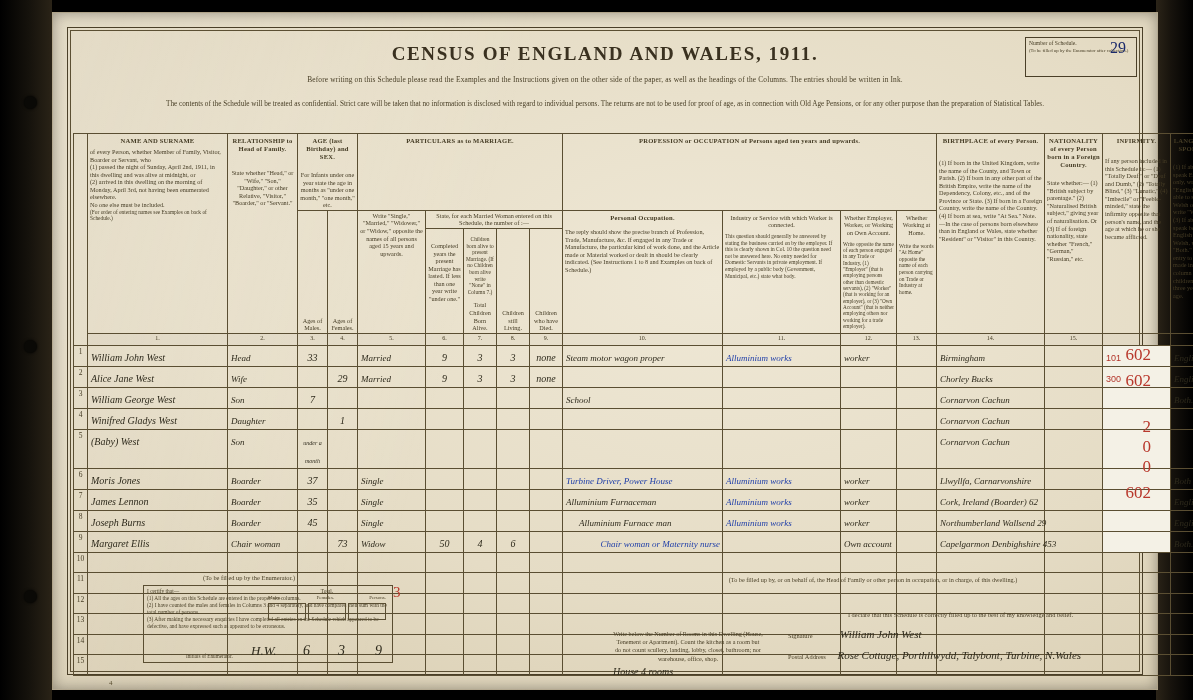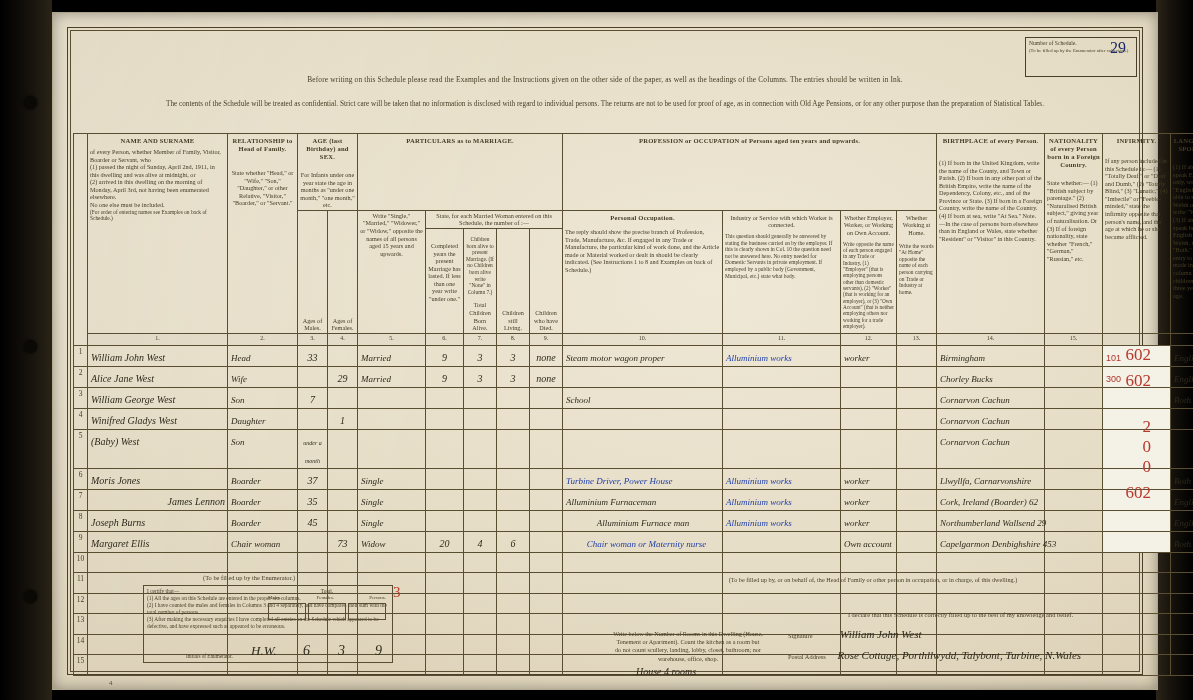--- a/index.html
+++ b/index.html
@@ -71,20 +71,21 @@
     <div class="punch" style="top:96px;"></div>
     <div class="punch" style="top:340px;"></div>
     <div class="punch" style="top:590px;"></div>
   </div>
   <div class="edge-r"></div>
 
   <div id="paper">
     <div class="frame"></div>
     <div class="frame2"></div>
 
+    <div class="title">CENSUS OF ENGLAND AND WALES, 1911.</div>
     <div class="sub1">Before writing on this Schedule please read the Examples and the Instructions given on the other side of the paper, as well as the headings of the Columns.   The entries should be written in Ink.</div>
     <div class="sub2">The contents of the Schedule will be treated as confidential.   Strict care will be taken that no information is disclosed with regard to individual persons.   The returns are not to be used for proof of age, as in connection with Old Age Pensions, or for any other purpose than the preparation of Statistical Tables.</div>
 
     <div class="schedbox">
       <div>Number of Schedule.</div>
       <div style="font-size:4.8px;margin-top:1px;">(To be filled up by the Enumerator after collection.)</div>
       <div class="schednum">29</div>
     </div>
 
     <table class="grid">
@@ -322,21 +323,21 @@
             <td class="cell" style="text-align: left; padding-left: 3px;"><span class="hand sm blue">Alluminium works</span></td>
             <td class="cell" style="text-align: left; padding-left: 3px;"><span class="hand sm">worker</span></td>
             <td class="cell" style="text-align: left; padding-left: 3px;"><span class="hand sm"></span></td>
             <td class="cell" style="text-align: left; padding-left: 3px;"><span class="hand sm">Llwyllfa, Carnarvonshire</span></td>
             <td class="cell" style="text-align: left; padding-left: 3px;"><span class="hand sm"></span></td>
             <td class="cell whiteout" style="text-align: left; padding-left: 3px;"><span class="hand sm red"></span></td>
             <td class="cell" style="text-align: left; padding-left: 3px;"><span class="hand sm">Both</span></td>
           </tr>
           <tr>
             <td class="rowno">7</td>
-            <td class="cell" style="text-align: right; padding-left: 3px;"><span class="hand">James Lennon</span></td>
+            <td class="cell" style="text-align: left; padding-left: 3px;"><span class="hand">James Lennon</span></td>
             <td class="cell" style="text-align: left; padding-left: 3px;"><span class="hand sm">Boarder</span></td>
             <td class="cell" style="text-align: center;"><span class="hand c">35</span></td>
             <td class="cell" style="text-align: center;"><span class="hand c"></span></td>
             <td class="cell" style="text-align: left; padding-left: 3px;"><span class="hand sm">Single</span></td>
             <td class="cell" style="text-align: center;"><span class="hand c"></span></td>
             <td class="cell" style="text-align: center;"><span class="hand c"></span></td>
             <td class="cell" style="text-align: center;"><span class="hand c"></span></td>
             <td class="cell" style="text-align: center;"><span class="hand c"></span></td>
             <td class="cell" style="text-align: left; padding-left: 3px;"><span class="hand sm">Alluminium Furnaceman</span></td>
             <td class="cell" style="text-align: left; padding-left: 3px;"><span class="hand sm blue">Alluminium works</span></td>
@@ -351,41 +352,41 @@
             <td class="rowno">8</td>
             <td class="cell" style="text-align: left; padding-left: 3px;"><span class="hand">Joseph Burns</span></td>
             <td class="cell" style="text-align: left; padding-left: 3px;"><span class="hand sm">Boarder</span></td>
             <td class="cell" style="text-align: center;"><span class="hand c">45</span></td>
             <td class="cell" style="text-align: center;"><span class="hand c"></span></td>
             <td class="cell" style="text-align: left; padding-left: 3px;"><span class="hand sm">Single</span></td>
             <td class="cell" style="text-align: center;"><span class="hand c"></span></td>
             <td class="cell" style="text-align: center;"><span class="hand c"></span></td>
             <td class="cell" style="text-align: center;"><span class="hand c"></span></td>
             <td class="cell" style="text-align: center;"><span class="hand c"></span></td>
-            <td class="cell" style="text-align: center; padding-left: 3px; margin-left: 45px;"><span class="hand sm">Alluminium Furnace man</span></td>
+            <td class="cell" style="text-align: left; padding-left: 16px; margin-left: 45px;"><span class="hand sm">Alluminium Furnace man</span></td>
             <td class="cell" style="text-align: left; padding-left: 3px;"><span class="hand sm blue">Alluminium works</span></td>
             <td class="cell" style="text-align: left; padding-left: 3px;"><span class="hand sm">worker</span></td>
             <td class="cell" style="text-align: left; padding-left: 3px;"><span class="hand sm"></span></td>
             <td class="cell" style="text-align: left; padding-left: 3px;"><span class="hand sm">Northumberland Wallsend 29</span></td>
             <td class="cell" style="text-align: left; padding-left: 3px;"><span class="hand sm"></span></td>
             <td class="cell whiteout" style="text-align: left; padding-left: 3px;"><span class="hand sm red"></span></td>
             <td class="cell" style="text-align: left; padding-left: 3px;"><span class="hand sm">English</span></td>
           </tr>
           <tr>
             <td class="rowno">9</td>
             <td class="cell" style="text-align: left; padding-left: 3px;"><span class="hand">Margaret Ellis</span></td>
             <td class="cell" style="text-align: left; padding-left: 3px;"><span class="hand sm">Chair woman</span></td>
             <td class="cell" style="text-align: center;"><span class="hand c"></span></td>
             <td class="cell" style="text-align: center;"><span class="hand c">73</span></td>
             <td class="cell" style="text-align: left; padding-left: 3px;"><span class="hand sm">Widow</span></td>
-            <td class="cell" style="text-align: center;"><span class="hand c">20</span></td>
+            <td class="cell" style="text-align: center;"><span class="hand c">50</span></td>
             <td class="cell" style="text-align: center;"><span class="hand c">4</span></td>
             <td class="cell" style="text-align: center;"><span class="hand c">6</span></td>
             <td class="cell" style="text-align: center;"><span class="hand c"></span></td>
-            <td class="cell" style="text-align: center; padding-left: 10px;"><span class="hand sm blue">Chair woman or Maternity nurse</span></td>
+            <td class="cell" style="text-align: right; padding-left: 10px;"><span class="hand sm blue">Chair woman or Maternity nurse</span></td>
             <td class="cell" style="text-align: left; padding-left: 3px;"><span class="hand sm blue"></span></td>
             <td class="cell" style="text-align: left; padding-left: 3px;"><span class="hand sm">Own account</span></td>
             <td class="cell" style="text-align: left; padding-left: 3px;"><span class="hand sm"></span></td>
             <td class="cell" style="text-align: left; padding-left: 3px;"><span class="hand sm">Capelgarmon Denbighshire 453</span></td>
             <td class="cell" style="text-align: left; padding-left: 3px;"><span class="hand sm"></span></td>
             <td class="cell whiteout" style="text-align: left; padding-left: 3px;"><span class="hand sm red"></span></td>
             <td class="cell" style="text-align: left; padding-left: 3px;"><span class="hand sm">Both.</span></td>
           </tr>
           <tr>
             <td class="rowno">10</td>
@@ -532,21 +533,21 @@
       </div>
       <div style="position:absolute;left:42px;bottom:2px;font-size:5.2px">Initials of Enumerator.</div>
     </div>
     <div class="hand" style="position:absolute;left:198px;bottom:30px;font-size:13px">H.W.</div>
     <div class="hand" style="position:absolute;left:250px;bottom:30px;font-size:14px">6</div>
     <div class="hand" style="position:absolute;left:285px;bottom:30px;font-size:14px">3</div>
     <div class="hand" style="position:absolute;left:322px;bottom:30px;font-size:14px">9</div>
     <div class="redmark">3</div>
 
     <div class="botmid">Write below the Number of Rooms in this Dwelling (House, Tenement or Apartment). Count the kitchen as a room but do not count scullery, landing, lobby, closet, bathroom; nor warehouse, office, shop.</div>
-    <div class="hand" style="position:absolute;left:583px;bottom:12px;">House 4 rooms</div>
+    <div class="hand" style="position:absolute;left:560px;bottom:12px;">House 4 rooms</div>
 
     <div class="botnote">(To be filled up by, or on behalf of, the Head of Family or other person in occupation, or in charge, of this dwelling.)</div>
     <div class="botright">
       <div style="text-align:center">I declare that this Schedule is correctly filled up to the best of my knowledge and belief.</div>
       <div style="margin-top:6px"><span>Signature</span>
         <span class="sig" style="margin-left:26px">William John West</span></div>
       <div style="margin-top:4px"><span>Postal Address</span>
         <span class="sig" style="margin-left:10px">Rose Cottage, Porthllwydd, Talybont, Turbine, N.Wales</span></div>
     </div>
 

